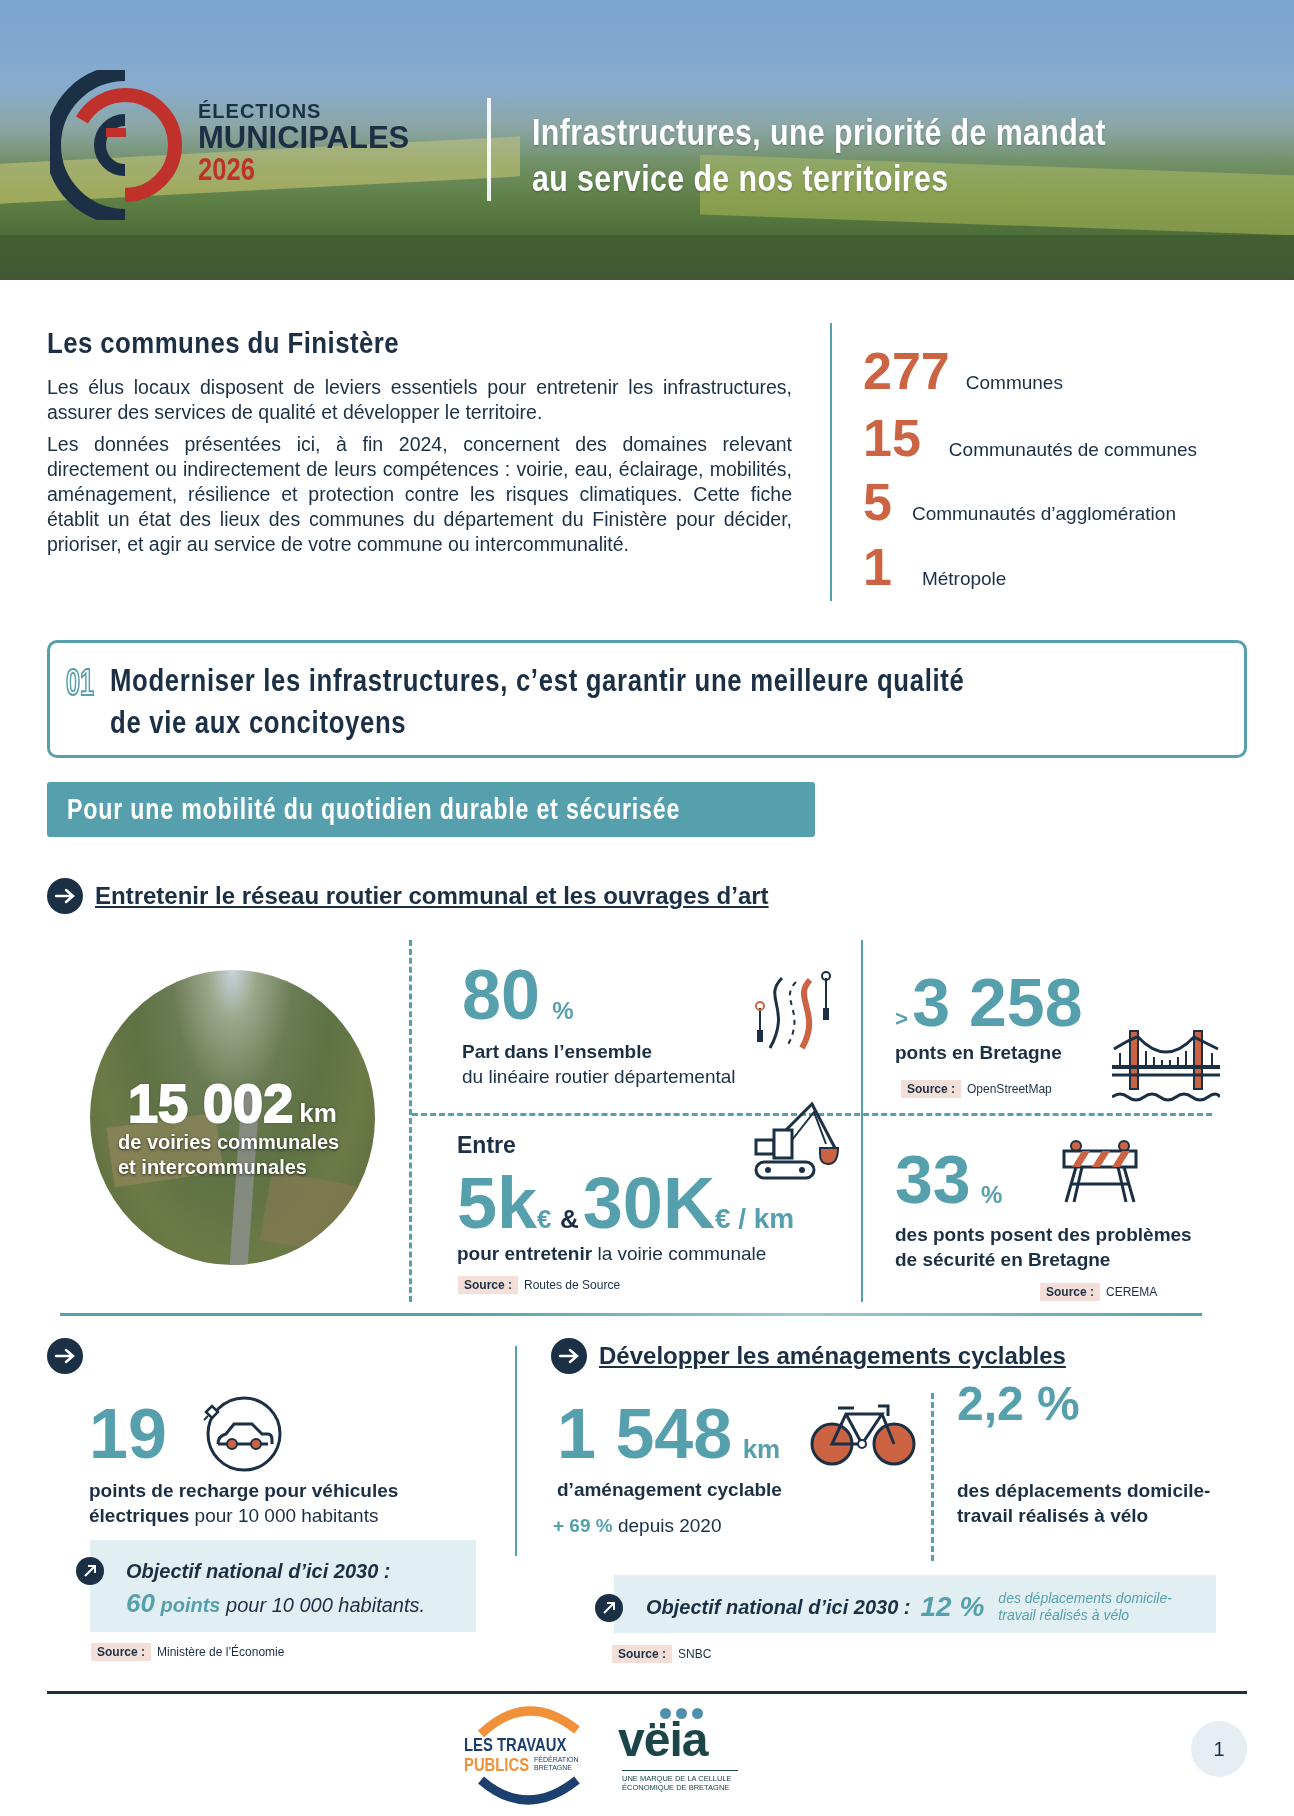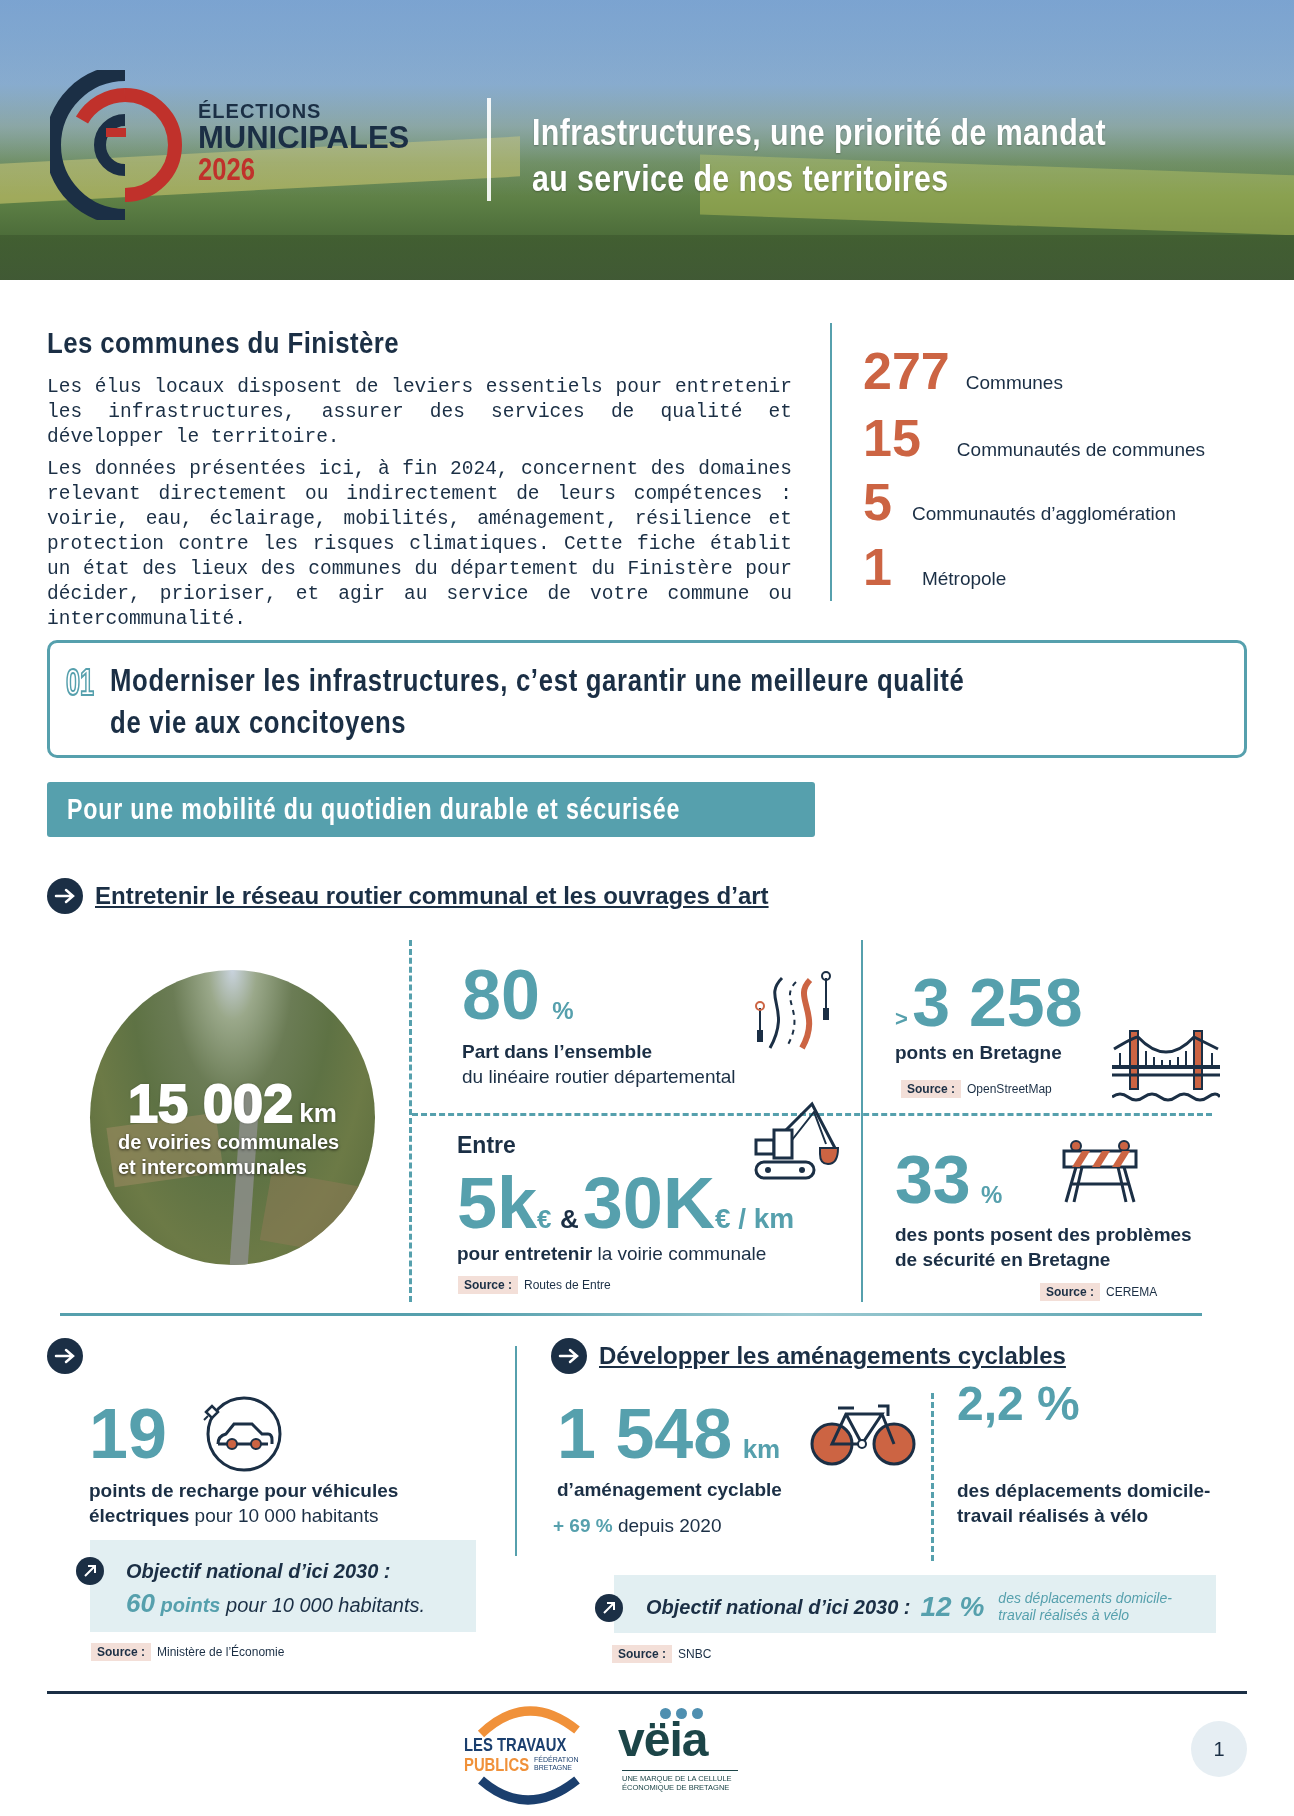--- a/index.html
+++ b/index.html
@@ -17,21 +17,21 @@
   .logo-text { left: 198px; top: 100px; }
   .logo-text .l1 { font-size: 20px; font-weight: 700; color: #1b2f45; letter-spacing: 1px; }
   .logo-text .l2 { font-size: 31px; font-weight: 700; color: #1b2f45; line-height: 30px; }
   .logo-text .l3 { font-size: 32px; font-weight: 700; color: #c0312b; line-height: 32px; transform: scaleX(.8); transform-origin: left; }
   .hero-sep { left: 487px; top: 98px; width: 4px; height: 103px; background: #ffffff; opacity: .9; }
   .hero-title { left: 532px; top: 110px; width: 740px; font-size: 37px; font-weight: 700; color: #fff; line-height: 46px; letter-spacing: .5px; transform: scaleX(.82); transform-origin: left; white-space: nowrap; text-shadow: 0 1px 2px rgba(0,0,0,.25); }
 
   
   .intro-title { left: 47px; top: 326px; font-size: 30px; font-weight: 700; color: #1b2f45; transform: scaleX(.86); transform-origin: left; white-space: nowrap; letter-spacing: .5px; }
   .intro-body { left: 47px; top: 375px; width: 745px; font-size: 19.5px; line-height: 25px; color: #1b2f45; text-align: justify; }
-  .intro-body p { margin-bottom: 7px; font-family: Liberation Mono, monospace; }
+  .intro-body p { margin-bottom: 7px; }
   .stats-sep { left: 830px; top: 323px; width: 2px; height: 278px; background: #56a0ad; }
   .stat-row { left: 863px; display: flex; align-items: baseline; }
   .stat-num { font-weight: 700; color: #cc6443; font-size: 52px; line-height: 52px; }
   .stat-lbl { font-size: 19px; color: #1b2f45; margin-left: 16px; }
 
   
   .sec-box { left: 47px; top: 640px; width: 1200px; height: 118px; border: 3px solid #56a0ad; border-radius: 10px; }
   .sec-num { left: 66px; top: 662px; font-size: 36px; font-weight: 700; color: #fff; -webkit-text-stroke: 2px #56a0ad; transform: scaleX(.7); transform-origin: left; }
   .sec-title { left: 110px; top: 660px; width: 1130px; font-size: 31px; font-weight: 700; color: #1b2f45; line-height: 42px; transform: scaleX(.83); transform-origin: left; white-space: nowrap; letter-spacing: .8px; }
   .sub-banner { left: 47px; top: 782px; width: 768px; height: 55px; background: #56a0ad; border-radius: 3px; }
@@ -99,21 +99,21 @@
   <p>Les données présentées ici, à fin 2024, concernent des domaines relevant directement ou indirectement de leurs compétences : voirie, eau, éclairage, mobilités, aménagement, résilience et protection contre les risques climatiques. Cette fiche établit un état des lieux des communes du département du Finistère pour décider, prioriser, et agir au service de votre commune ou intercommunalité.</p>
 </div>
 <div class="abs stats-sep"></div>
 
 <div class="abs stat-row" style="top:345px">
   <span class="stat-num">277</span>
   <span class="stat-lbl">Communes</span>
 </div>
 <div class="abs stat-row" style="top:412px">
   <span class="stat-num">15</span>
-  <span class="stat-lbl" style="margin-left:36px">Communautés de communes</span>
+  <span class="stat-lbl" style="margin-left:28px">Communautés de communes</span>
 </div>
 <div class="abs stat-row" style="top:476px">
   <span class="stat-num">5</span>
   <span class="stat-lbl" style="margin-left:20px">Communautés d’agglomération</span>
 </div>
 <div class="abs stat-row" style="top:541px">
   <span class="stat-num">1</span>
   <span class="stat-lbl" style="margin-left:30px">Métropole</span>
 </div>
 
@@ -195,21 +195,21 @@
 <div class="abs dark-bold" style="left:457px; top:1132px; font-size:23px">Entre</div>
 <div class="abs" style="left:457px; top:1162px; white-space:nowrap">
   <span class="teal-num" style="font-size:72px">5k</span><span class="teal-num" style="font-size:26px">€</span>
   <span class="dark-bold" style="font-size:26px; margin:0 4px">&amp;</span><span class="teal-num" style="font-size:72px">30K</span><span class="teal-num" style="font-size:28px">€ / km</span>
 </div>
 <div class="abs" style="left:457px; top:1243px; font-size:19px">
   <span class="dark-bold">pour entretenir</span><span> la voirie communale</span>
 </div>
 <div class="abs source" style="left:458px; top:1276px">
   <span class="tag">Source :</span>
-  <span>Routes de Entre</span>
+  <span>Routes de Source</span>
 </div>
 <svg class="abs" style="left:752px; top:1100px" width="90" height="85" viewBox="0 0 90 85">
   <rect x="4" y="40" width="18" height="14" fill="#fff" stroke="#1b2f45" stroke-width="3"></rect>
   <path d="M22 30 h18 v28 h-18 z" fill="#fff" stroke="#1b2f45" stroke-width="3"></path>
   <path d="M34 30 L60 4 L84 50" stroke="#1b2f45" stroke-width="3" fill="none"></path>
   <path d="M40 40 L62 12 L74 44" stroke="#1b2f45" stroke-width="2" fill="none"></path>
   <path d="M68 48 h18 q0 16 -10 16 q-8 0 -8 -10 z" fill="#cc6443" stroke="#1b2f45" stroke-width="2"></path>
   <rect x="4" y="62" width="58" height="16" rx="8" fill="#fff" stroke="#1b2f45" stroke-width="3"></rect>
   <circle cx="16" cy="70" r="3" fill="#1b2f45"></circle>
     <circle cx="50" cy="70" r="3" fill="#1b2f45"></circle>

